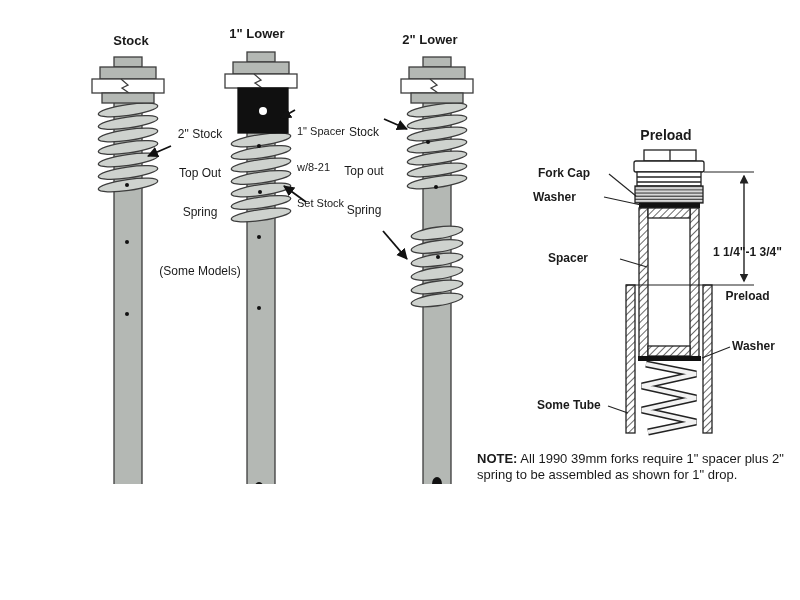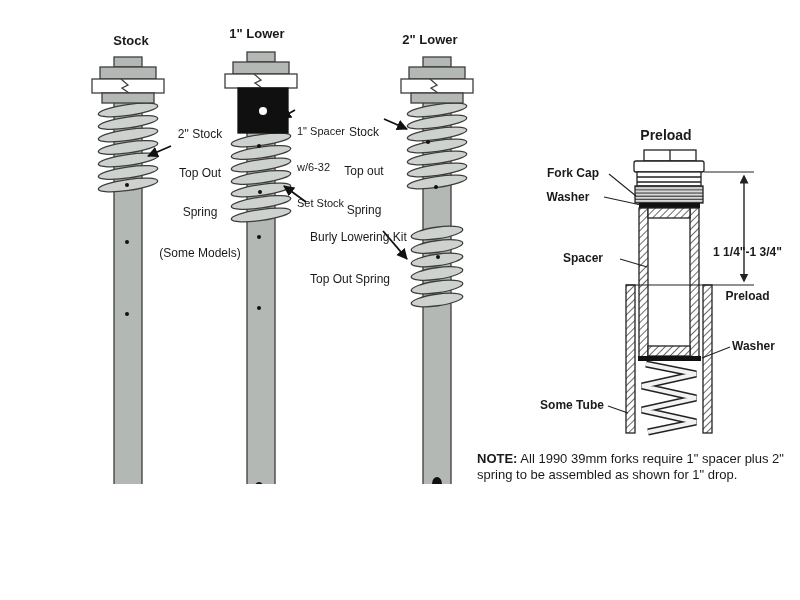--- a/index.html
+++ b/index.html
@@ -5,25 +5,25 @@
   html,body { margin:0; padding:0; background:#fff; }
   .stage { position:relative; width:800px; height:484px; background:#ffffff;
            font-family:"Liberation Sans", sans-serif; color:#1a1a1a; overflow:hidden; }
   .stage svg { position:absolute; left:0; top:0; }
   .lbl { position:absolute; white-space:pre; }
   .ctitle { font-weight:bold; font-size:13px; text-align:center; }
   .ann { font-size:12px; line-height:13px; }
   .center { text-align:center; }
   .small { font-size:11px; line-height:12px; }
   .plabel { font-size:12px; font-weight:bold; }
-  .right { text-align:center; }
+  .right { text-align:left; }
   .ptitle { font-size:14px; font-weight:bold; text-align:center; }
   .dim { font-size:12px; font-weight:bold; text-align:center; line-height:14.5px; }
   .note { position:absolute; font-size:13px; line-height:16px; white-space:normal; }
-  .gap { margin-top:2px; }
+  .gap { margin-top:20px; }
 </style>
 </head>
 <body>
 
 <div class="stage">
 
 <svg width="800" height="600" viewBox="0 0 800 600">
   <defs>
     <marker id="ahBig" markerUnits="userSpaceOnUse" markerWidth="12" markerHeight="12" refX="10" refY="5.5" orient="auto-start-reverse">
       <path d="M0,0 L11,5.5 L0,11 z" fill="#111"></path>
@@ -195,34 +195,30 @@
 
 <div class="lbl ann center" style="left:145px; top:102px; width:110px;">
   <div>2" Stock</div>
   <div>Top Out</div>
   <div>Spring</div>
   <div class="gap">(Some Models)</div>
 </div>
 
 <div class="lbl small" style="left:297px; top:101px; width:60px;">
   <div>1" Spacer</div>
-  <div>w/6-32</div>
+  <div>w/8-21</div>
   <div>Set Stock</div>
 </div>
 
 <div class="lbl ann center" style="left:336px; top:100px; width:56px;">
   <div>Stock</div>
   <div>Top out</div>
   <div>Spring</div>
 </div>
 
-<div class="lbl ann" style="left:310px; top:202px; width:130px; line-height:14px;">
-  <div>Burly Lowering Kit</div>
-  <div>Top Out Spring</div>
-</div>
 
 <div class="lbl ptitle" style="left:616px; top:127px; width:100px;">Preload</div>
 
 <div class="lbl plabel right" style="left:538px; top:166px; width:70px;">Fork Cap</div>
 <div class="lbl plabel right" style="left:533px; top:190px; width:70px;">Washer</div>
 <div class="lbl plabel right" style="left:548px; top:251px; width:70px;">Spacer</div>
 <div class="lbl plabel" style="left:732px; top:339px;">Washer</div>
 <div class="lbl plabel right" style="left:537px; top:398px; width:70px;">Some Tube</div>
 
 <div class="lbl dim" style="left:690px; top:216px; width:115px;">

